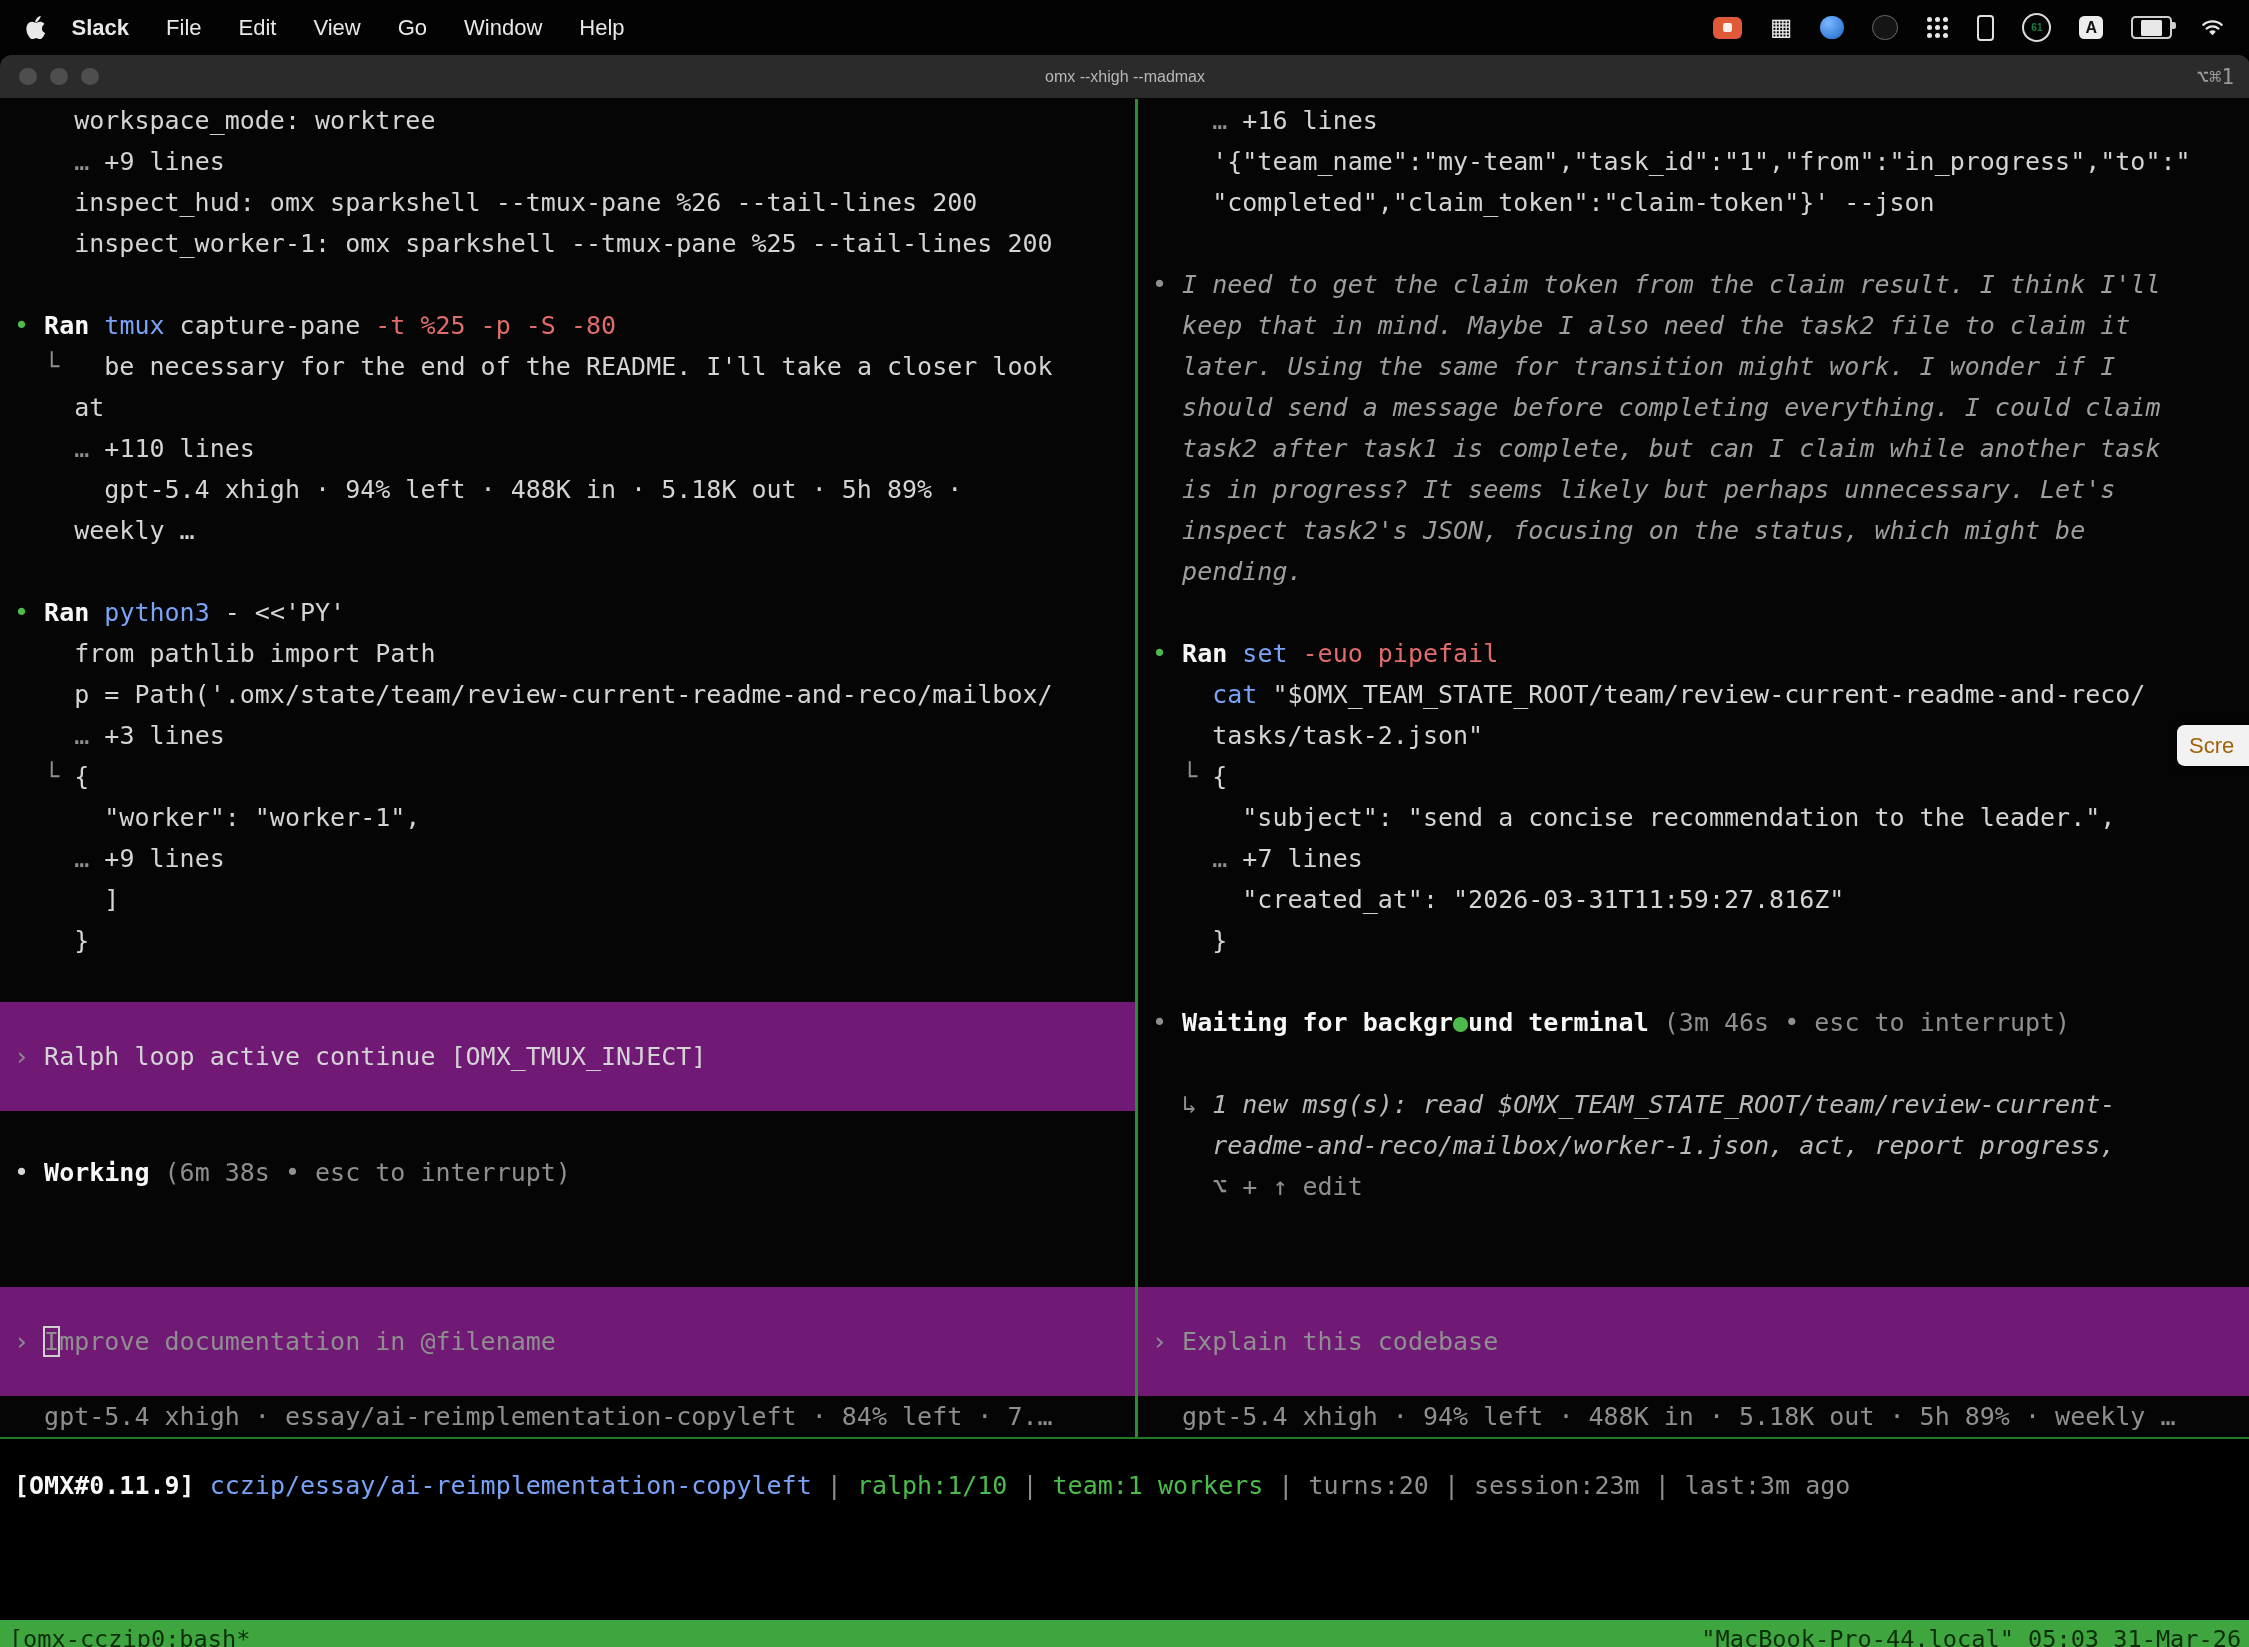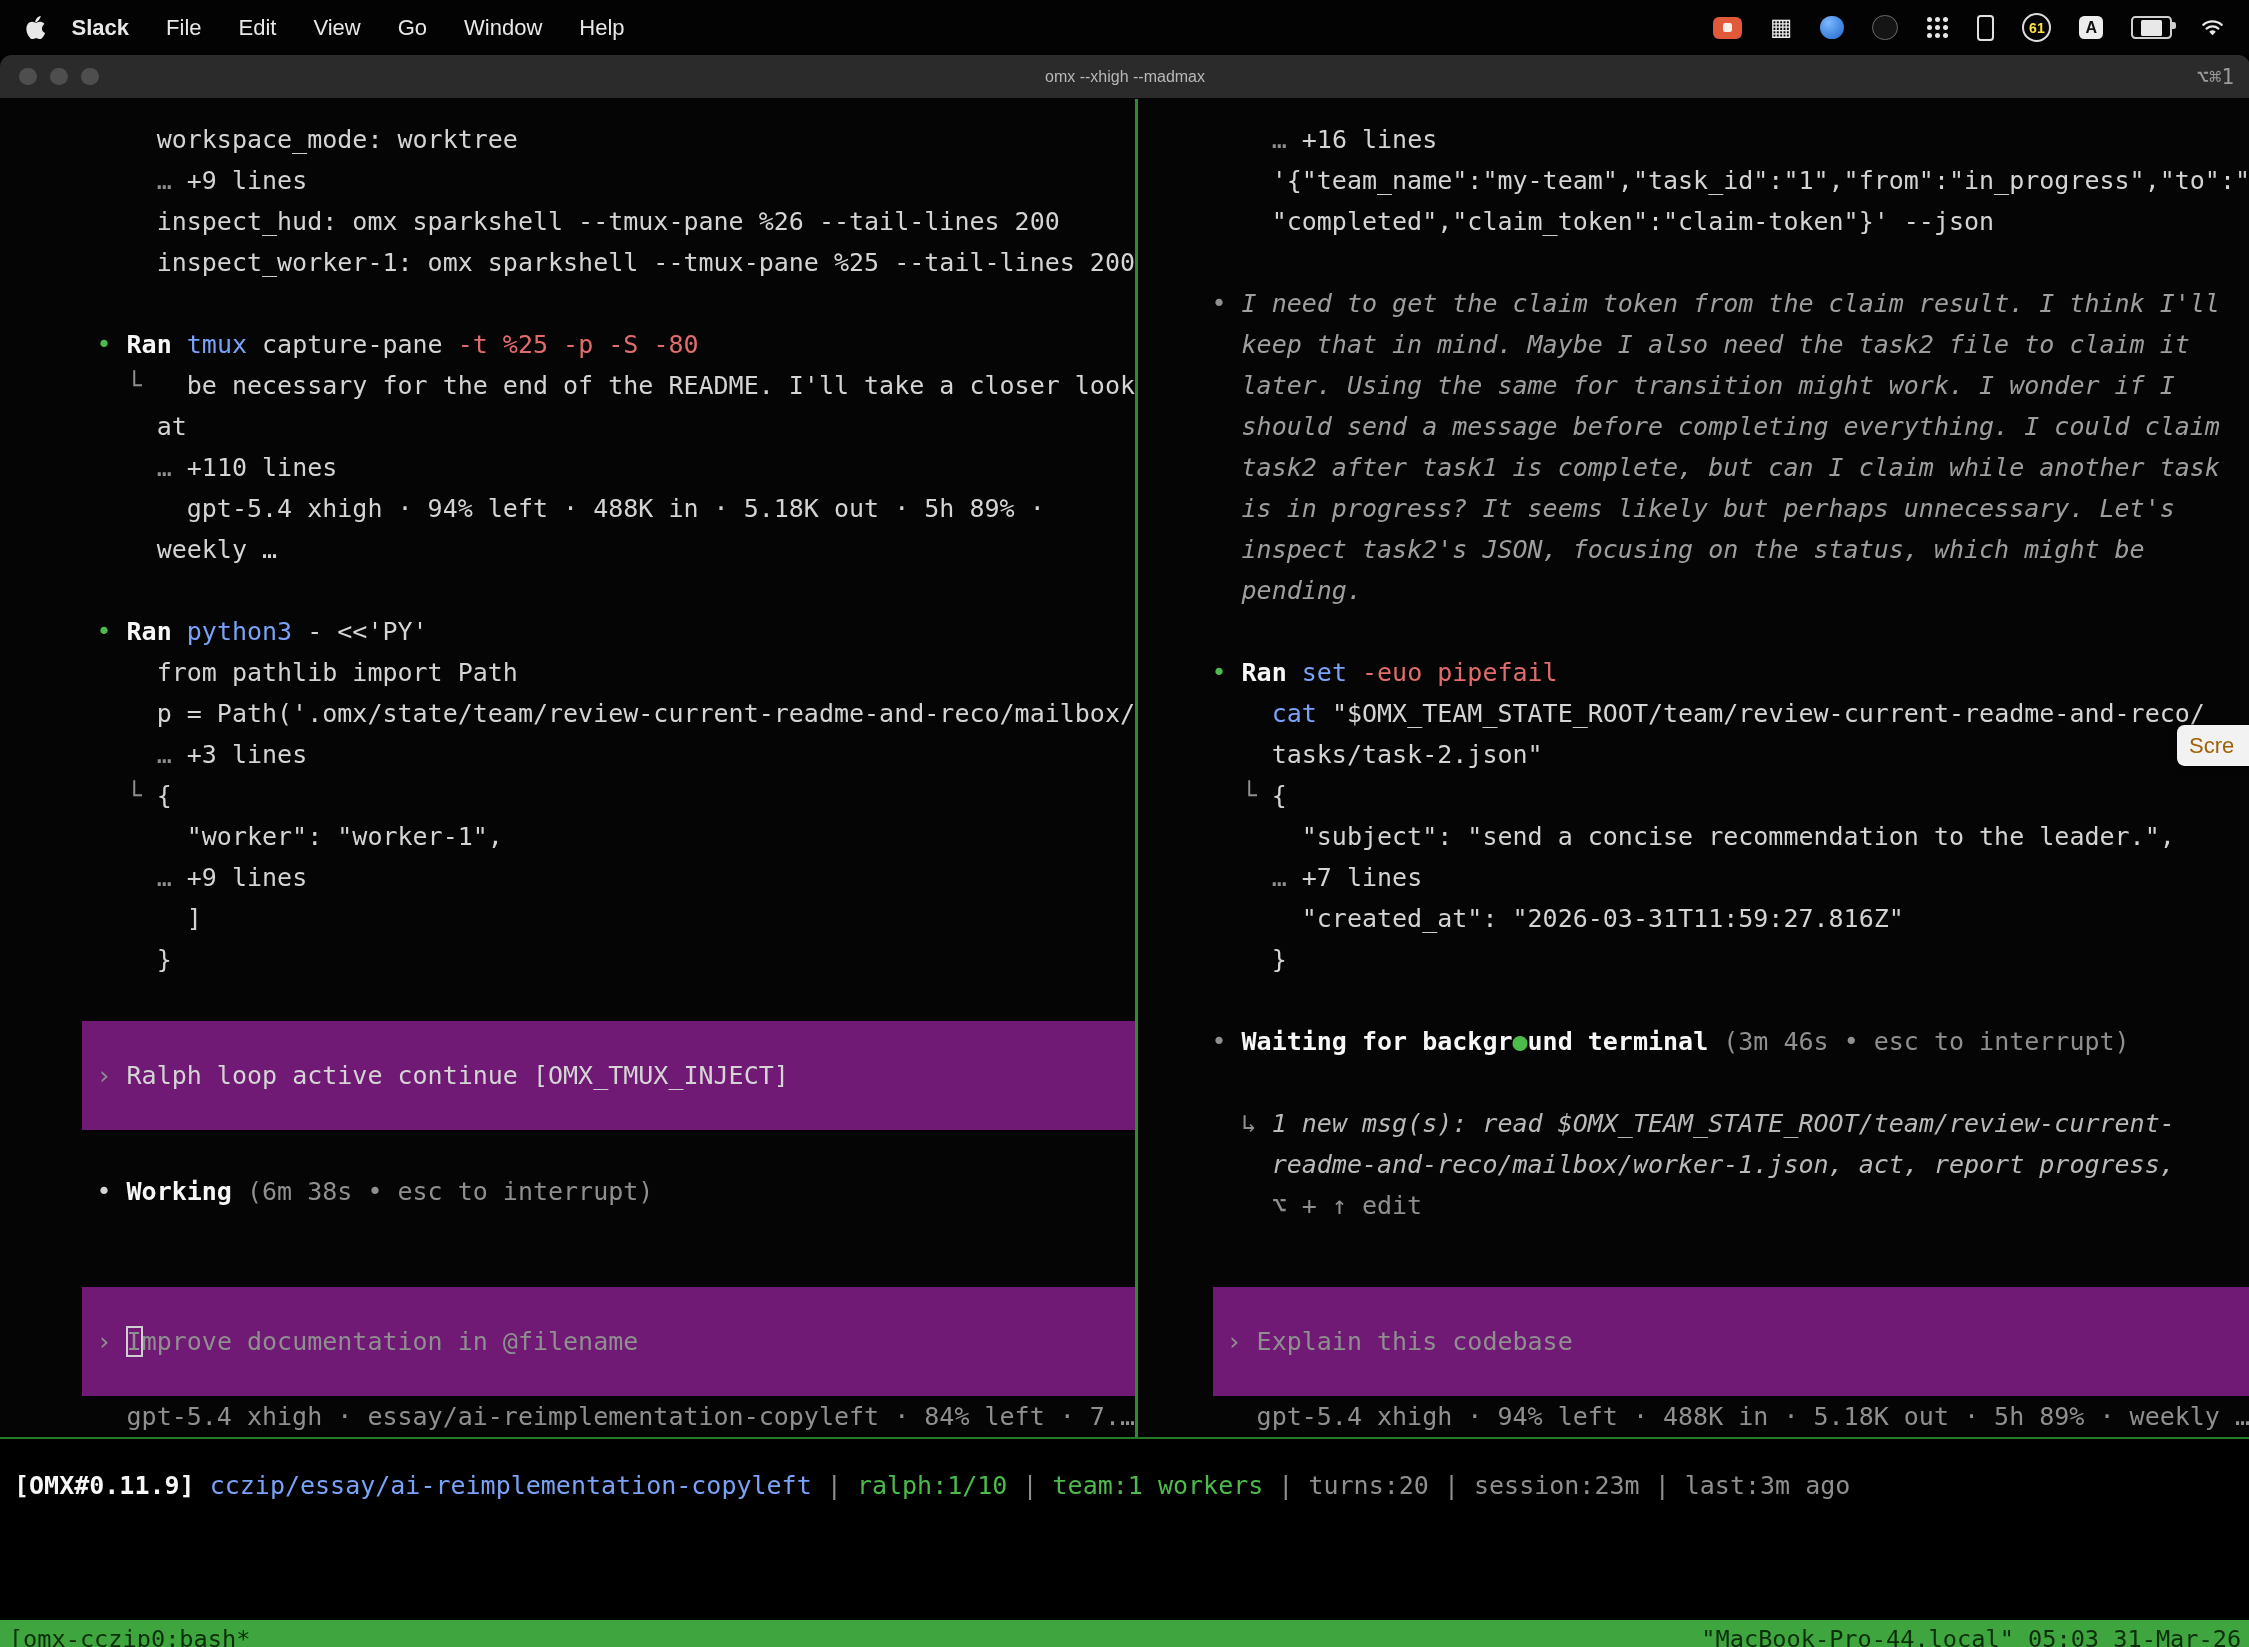--- a/index.html
+++ b/index.html
@@ -20,41 +20,41 @@
   .glyph{font-size:23.6px;line-height:1;}
   .blue-dot{width:23.6px;height:23.6px;border-radius:50%;
             background:radial-gradient(circle at 35% 30%,#7db8ff,#1c66cc);}
   .dark-dot{width:23.6px;height:23.6px;border-radius:50%;background:#151515;border:1.5px solid #6a6a6a;}
   .dots{width:23.6px;height:23.6px;position:relative;}
   .d9{position:absolute;left:1.5px;top:1.5px;width:5.2px;height:5.2px;border-radius:50%;background:#e8e8e8;
       box-shadow:8px 0 #e8e8e8,16px 0 #e8e8e8,0 8px #e8e8e8,8px 8px #e8e8e8,16px 8px #e8e8e8,
                  0 16px #e8e8e8,8px 16px #e8e8e8,16px 16px #e8e8e8;}
   .device{width:13.3px;height:22px;border:2.2px solid #e0e0e0;border-radius:3.7px;}
   .badge61{width:25px;height:25px;border:2.2px solid #dcdcdc;border-radius:50%;
-           font-size:14px;font-weight:bold;color:#fde047;}
+           font-size:10px;font-weight:bold;color:#15803d;}
   .inputsrc{width:23.6px;height:23.6px;border-radius:5.2px;background:#ededed;color:#111;
             font-size:16px;font-weight:bold;}
   .battery{width:34px;height:16px;border:2.2px solid #cfcfcf;border-radius:4.4px;position:relative;
            display:flex;align-items:center;padding:1.5px;}
   .bfill{height:100%;width:62%;background:#e8e8e8;border-radius:1.5px;}
   .btip{position:absolute;right:-5.9px;top:3.7px;width:3.7px;height:7.4px;background:#cfcfcf;
         border-radius:0 2.2px 2.2px 0;}
 
   
   .titlebar{height:43px;background:#2b2b2b;position:relative;display:flex;align-items:center;
             border-radius:11.8px 11.8px 0 0;border-bottom:0.7px solid #050505;}
   .traffic{display:flex;gap:13.3px;padding-left:19px;z-index:2;}
   .tl{width:17.7px;height:17.7px;border-radius:50%;background:#4e4e4e;}
   .win-title{position:absolute;left:0;right:0;text-align:center;color:#b8b8b8;
              font-size:16px;font-family:"Liberation Sans",sans-serif;}
   .win-short{margin-left:auto;padding-right:16px;color:#9a9a9a;font-size:20.7px;z-index:2;}
 
   
   .term{height:1338px;display:flex;background:#050505;position:relative;}
-  .pane{display:flex;flex-direction:column;padding-top:20px;overflow:hidden;align-items:flex-end;}
+  .pane{display:flex;flex-direction:column;padding-top:1px;overflow:hidden;}
   .pane-left{width:1135px;}
   .vdiv{width:3px;background:#2e8b2e;}
   .pane-right{flex:1;min-width:0;}
   .spacer{flex:1;}
   .tline{white-space:pre;padding-left:14px;min-height:41px;line-height:41px;
          font-size:25px;color:#d4d4d4;overflow:hidden;}
   .hl{background:#701a75;padding-top:34px;padding-bottom:34px;}
   .b{color:#f7f7f7;font-weight:bold;}
   .bl{color:#7aa2f7;}
   .rd{color:#e06c6c;}

